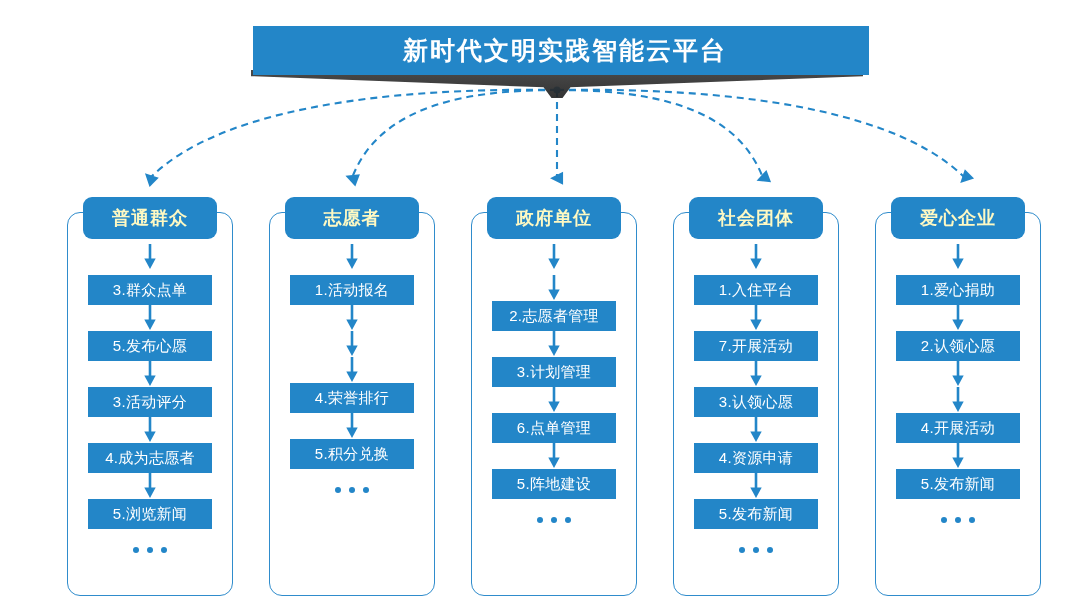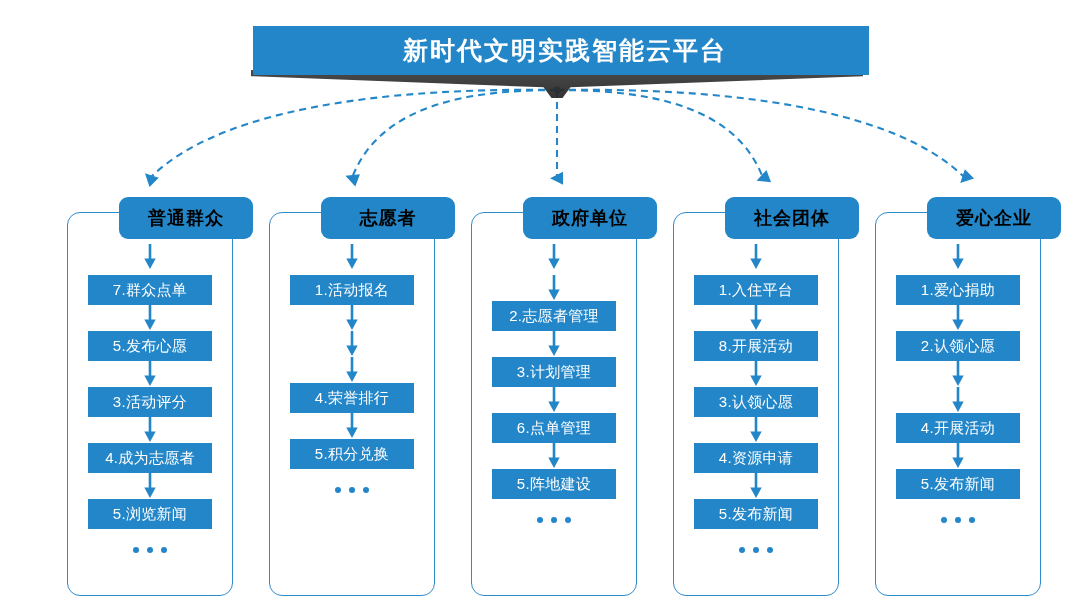--- a/index.html
+++ b/index.html
@@ -88,26 +88,25 @@
     top: -16px;
     left: 50%;
     transform: translateX(-50%);
     width: 134px;
     height: 42px;
     background: #2386c8;
     border-radius: 9px;
     display: flex;
     align-items: center;
     justify-content: center;
-    color: #000000;
+    color: #fef9c3;
     font-size: 18px;
     font-weight: bold;
     letter-spacing: 1px;
     white-space: nowrap;
-    margin-left: 36px;
   }
   .col-body {
     position: absolute;
     top: 62px;
     left: 0;
     width: 100%;
     display: flex;
     flex-direction: column;
     align-items: center;
   }
@@ -183,21 +182,21 @@
   <div id="columns-host">
       <div class="column" style="left: 67px;">
         <div class="col-header">普通群众</div>
         <div class="header-arrow">
           <svg class="arrow" viewBox="0 0 14 26">
             <path d="M7,0 L7,16" stroke="#2386c8" stroke-width="2.6" fill="none"></path>
             <path d="M1.3,14.5 L12.7,14.5 L7,25 Z" fill="#2386c8"></path>
           </svg>
         </div>
         <div class="col-body">
-          <div class="item">7.群众点单</div>
+          <div class="item">3.群众点单</div>
           <div>
             <svg class="arrow" viewBox="0 0 14 26">
               <path d="M7,0 L7,16" stroke="#2386c8" stroke-width="2.6" fill="none"></path>
               <path d="M1.3,14.5 L12.7,14.5 L7,25 Z" fill="#2386c8"></path>
             </svg>
           </div>
           <div class="item">5.发布心愿</div>
           <div>
             <svg class="arrow" viewBox="0 0 14 26">
               <path d="M7,0 L7,16" stroke="#2386c8" stroke-width="2.6" fill="none"></path>
@@ -322,21 +321,21 @@
           </svg>
         </div>
         <div class="col-body">
           <div class="item">1.入住平台</div>
           <div>
             <svg class="arrow" viewBox="0 0 14 26">
               <path d="M7,0 L7,16" stroke="#2386c8" stroke-width="2.6" fill="none"></path>
               <path d="M1.3,14.5 L12.7,14.5 L7,25 Z" fill="#2386c8"></path>
             </svg>
           </div>
-          <div class="item">8.开展活动</div>
+          <div class="item">7.开展活动</div>
           <div>
             <svg class="arrow" viewBox="0 0 14 26">
               <path d="M7,0 L7,16" stroke="#2386c8" stroke-width="2.6" fill="none"></path>
               <path d="M1.3,14.5 L12.7,14.5 L7,25 Z" fill="#2386c8"></path>
             </svg>
           </div>
           <div class="item">3.认领心愿</div>
           <div>
             <svg class="arrow" viewBox="0 0 14 26">
               <path d="M7,0 L7,16" stroke="#2386c8" stroke-width="2.6" fill="none"></path>

